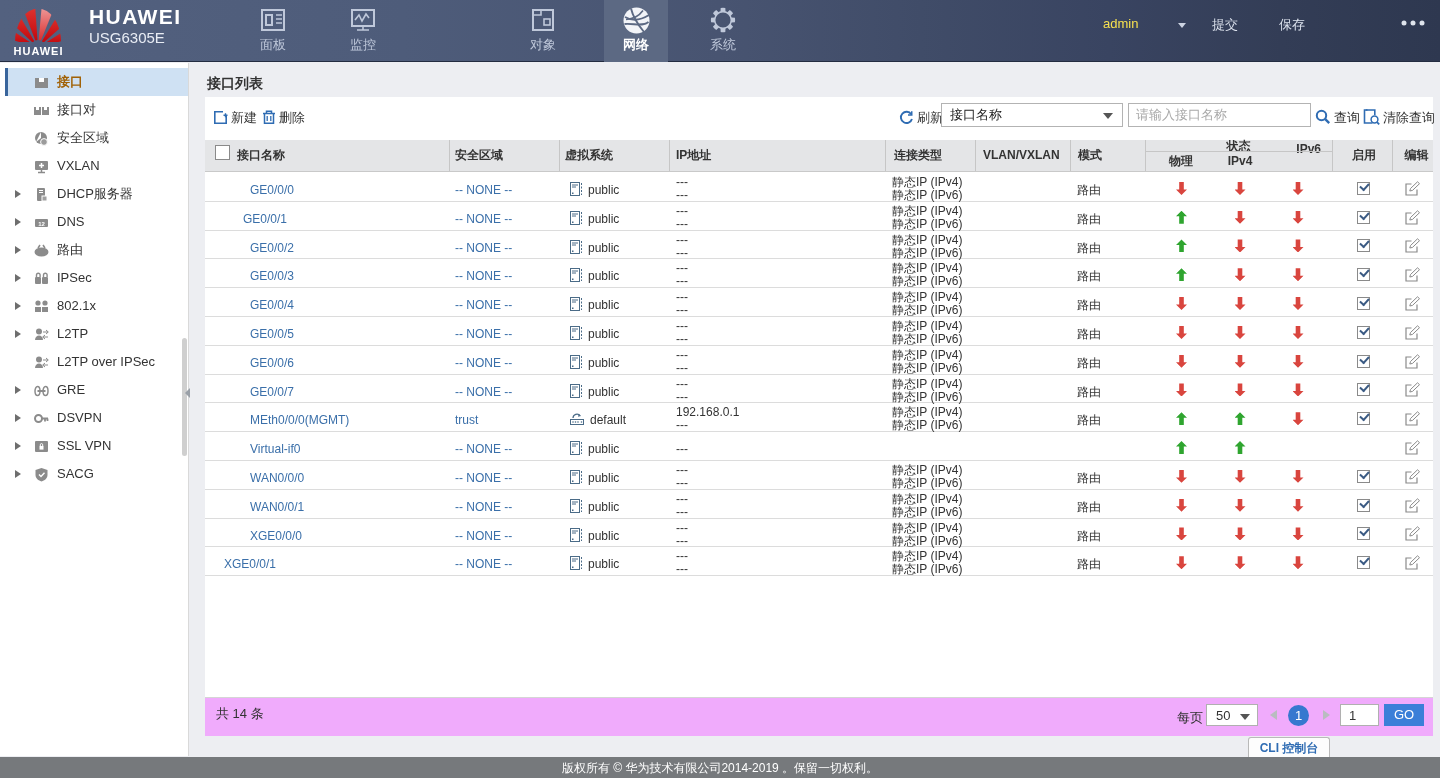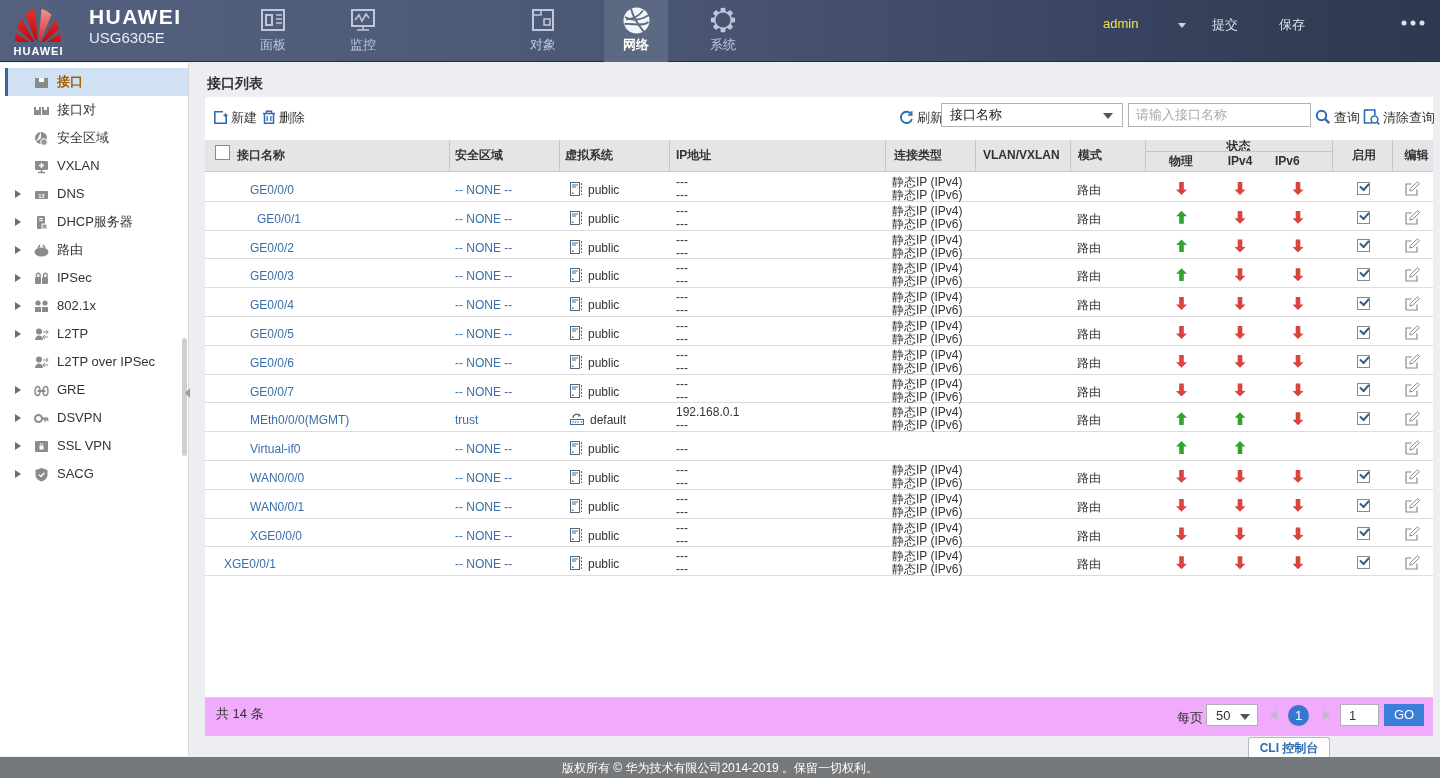--- a/index.html
+++ b/index.html
@@ -187,33 +187,33 @@
         <svg class="sic" width="15" height="15" viewBox="0 0 15 15">
           <rect x="1" y="2" width="13" height="9" rx="1" fill="#8b8b8b"></rect>
           <path d="M7.5 4v5M5 6.5h5" stroke="#fff" stroke-width="1.5"></path>
           <path d="M7.5 11v2M4 13.5h7" stroke="#8b8b8b" stroke-width="1.5"></path>
         </svg>
         <span class="tx">VXLAN</span>
       </div>
       <div class="sit">
         <span class="ar"></span>
         <svg class="sic" width="15" height="15" viewBox="0 0 15 15">
-          <rect x="1" y="4" width="13" height="8" rx="1" fill="#8b8b8b"></rect>
-          <text x="7.5" y="10.5" font-size="6" fill="#fff" text-anchor="middle" font-weight="bold">12</text>
-        </svg>
-        <span class="tx">DNS</span>
-      </div>
-      <div class="sit">
-        <span class="ar"></span>
-        <svg class="sic" width="15" height="15" viewBox="0 0 15 15">
           <rect x="3" y="1" width="8" height="13" rx="1" fill="#8b8b8b"></rect>
           <path d="M5 3.5h4M5 5.5h4" stroke="#fff"></path>
           <rect x="8" y="9" width="5" height="5" fill="#a0a0a0" stroke="#fff"></rect>
         </svg>
         <span class="tx">DHCP服务器</span>
+      </div>
+      <div class="sit">
+        <span class="ar"></span>
+        <svg class="sic" width="15" height="15" viewBox="0 0 15 15">
+          <rect x="1" y="4" width="13" height="8" rx="1" fill="#8b8b8b"></rect>
+          <text x="7.5" y="10.5" font-size="6" fill="#fff" text-anchor="middle" font-weight="bold">12</text>
+        </svg>
+        <span class="tx">DNS</span>
       </div>
       <div class="sit">
         <span class="ar"></span>
         <svg class="sic" width="15" height="15" viewBox="0 0 15 15">
           <ellipse cx="7.5" cy="9" rx="7" ry="4.5" fill="#8b8b8b"></ellipse>
           <path d="M4 5l2-3M11 5l-2-3" stroke="#8b8b8b" stroke-width="1.5"></path>
         </svg>
         <span class="tx">路由</span>
       </div>
       <div class="sit">
@@ -324,21 +324,21 @@
   <div class="hx" style="left:32px">接口名称</div>
   <div class="hx" style="left:250px">安全区域</div>
   <div class="hx" style="left:360px">虚拟系统</div>
   <div class="hx" style="left:471px">IP地址</div>
   <div class="hx" style="left:689px">连接类型</div>
   <div class="hx" style="left:778px">VLAN/VXLAN</div>
   <div class="hx" style="left:873px">模式</div>
   <div class="hx" style="left:940px;top:0;width:187px;text-align:center;line-height:12px">状态</div>
   <div class="hx" style="left:953px;top:14px;width:46px;text-align:center">物理</div>
   <div class="hx" style="left:1012px;top:14px;width:46px;text-align:center">IPv4</div>
-  <div class="hx" style="left:1070px;top:14px;width:46px;text-align:left">IPv6</div>
+  <div class="hx" style="left:1070px;top:2px;width:46px;text-align:right">IPv6</div>
   <div class="hx" style="left:1127px;top:8px;width:64px;text-align:center">启用</div>
   <div class="hx" style="left:1190px;top:8px;width:43px;text-align:center">编辑</div>
   <div class="vs" style="left:244px"></div>
       <div class="vs" style="left:354px"></div>
   <div class="vs" style="left:464px"></div>
       <div class="vs" style="left:680px"></div>
   <div class="vs" style="left:770px"></div>
       <div class="vs" style="left:865px"></div>
   <div class="vs" style="left:940px"></div>
       <div class="vs" style="left:1127px"></div>
@@ -411,21 +411,21 @@
               <div class="cc">
                 <svg width="15" height="15" viewBox="0 0 15 15" fill="none" stroke="#8a8a8a">
                   <path d="M12 8.5V14H1V3h5.5" stroke-width="1.2"></path>
                   <path d="M5.5 7.5L12.5 .8l2 1.9L7.5 9.4 4.8 10z" fill="#fff" stroke-width="1"></path>
                 </svg>
               </div>
             </td>
           </tr>
           <tr>
             <td>
-              <div class="cs" style="padding-left:52px"><a class="lk">GE0/0/1</a></div>
+              <div class="cs" style="padding-left:38px"><a class="lk">GE0/0/1</a></div>
             </td>
             <td>
               <div class="cs" style="padding-left:6px"><a class="lk">-- NONE --</a></div>
             </td>
             <td>
               <div class="cs" style="padding-left:11px"><svg width="13" height="14" viewBox="0 0 13 14" style="vertical-align:-2px;margin-right:5px">
                   <rect x="0.5" y="0.5" width="9" height="13" fill="none" stroke="#4a6b87"></rect>
                   <path d="M2 3h6M2 5h4" stroke="#4a6b87"></path>
                   <rect x="2" y="10.5" width="1.5" height="1.5" fill="#4a6b87"></rect>
                   <path d="M11.5 1v12" stroke="#4a6b87" stroke-dasharray="2 1.5"></path>

